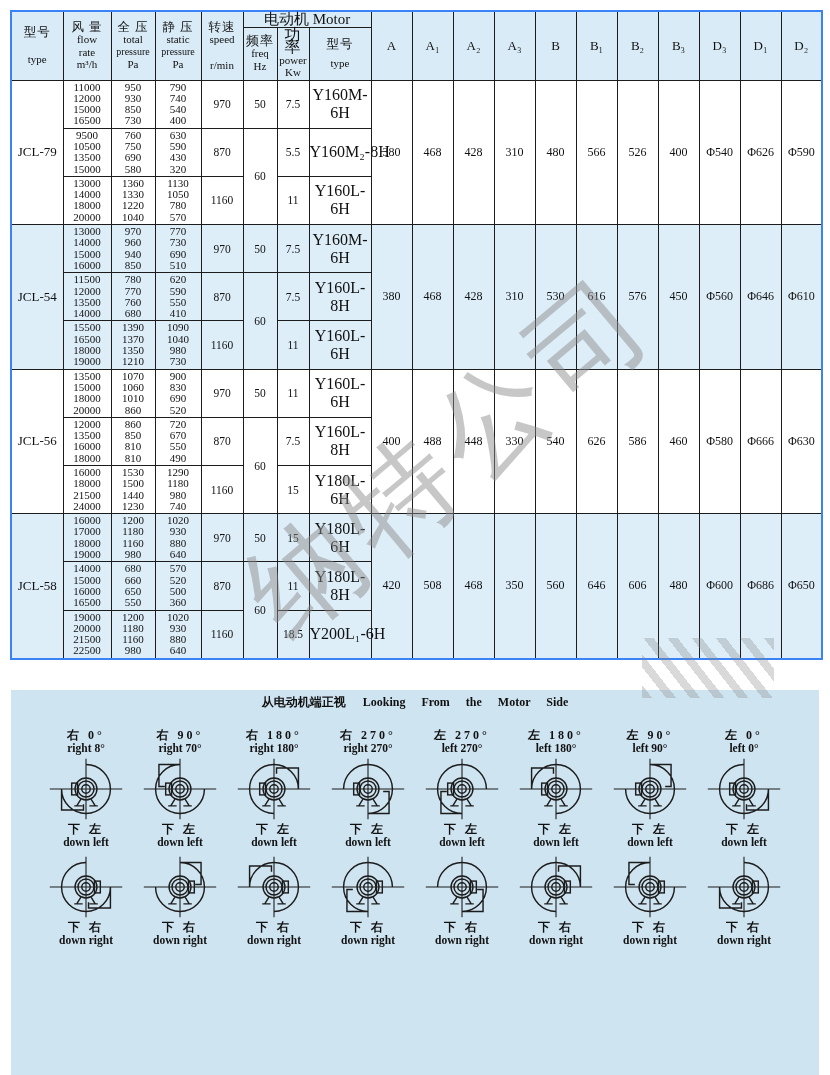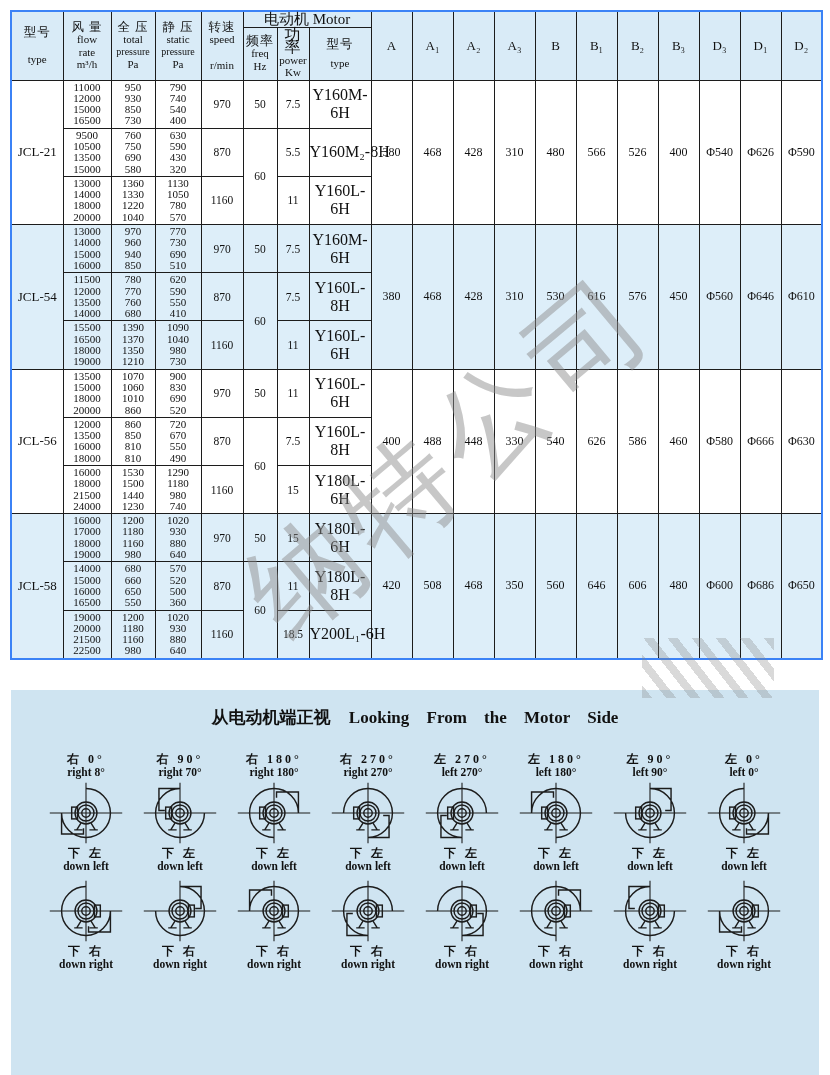--- a/index.html
+++ b/index.html
@@ -24,23 +24,23 @@
   tr.plain td{background:#ffffff;}
   
   .wm{position:absolute;left:130px;top:380px;width:640px;text-align:center;
       transform:rotate(-40deg);font-size:112px;letter-spacing:10px;color:#8c8c8c;
       opacity:.48;z-index:3;pointer-events:none;font-family:"Liberation Serif",serif;white-space:nowrap;}
   .wm2{position:absolute;left:642px;top:638px;width:132px;height:60px;z-index:3;opacity:.55;
        background:repeating-linear-gradient(52deg, rgba(130,130,130,.55) 0 8px, transparent 8px 19px);
        pointer-events:none;}
   
   .panel{position:absolute;left:11px;top:690px;width:808px;height:385px;background:#cfe4f1;z-index:2;}
-  .panel-title{margin-top:16px;text-align:center;font-size:17px;font-weight:bold;}
+  .panel-title{margin-top:4px;text-align:center;font-size:12px;font-weight:bold;}
   .panel-title .en{font-weight:bold;word-spacing:13px;margin-left:14px;}
-  .fan-grid{display:grid;grid-template-columns:repeat(8,1fr);padding:0 28px;margin-top:24px;}
+  .fan-grid{display:grid;grid-template-columns:repeat(8,1fr);padding:0 28px;margin-top:18px;}
   .fan-grid.second{margin-top:4px;}
   .fcell{display:flex;flex-direction:column;align-items:center;}
   .flab{font-size:11.5px;font-weight:bold;line-height:13px;text-align:center;white-space:nowrap;}
   .flab .cn{letter-spacing:3px;display:block;font-size:12px;}
   .flab .en{display:block;}
   svg.fan{display:block;margin:2px 0;}
   .second svg.fan{transform:scaleX(-1);}
   .fan line{stroke:#1c1c1c;stroke-width:1.3;}
   .fanpart{stroke:#1c1c1c;stroke-width:1.7;fill:none;}
 </style>
@@ -129,21 +129,21 @@
       </th>
       <th>
         <span class="cn">型号</span>
         <span class="en" style="margin-top:6px">type</span>
       </th>
     </tr>
   </thead>
 
   <tbody>
     <tr class="plain">
-      <td class="model" rowspan="3">JCL-21</td>
+      <td class="model" rowspan="3">JCL-79</td>
       <td class="num">11000
 12000
 15000
 16500</td>
       <td class="num">950
 930
 850
 730</td>
       <td class="num">790
 740

